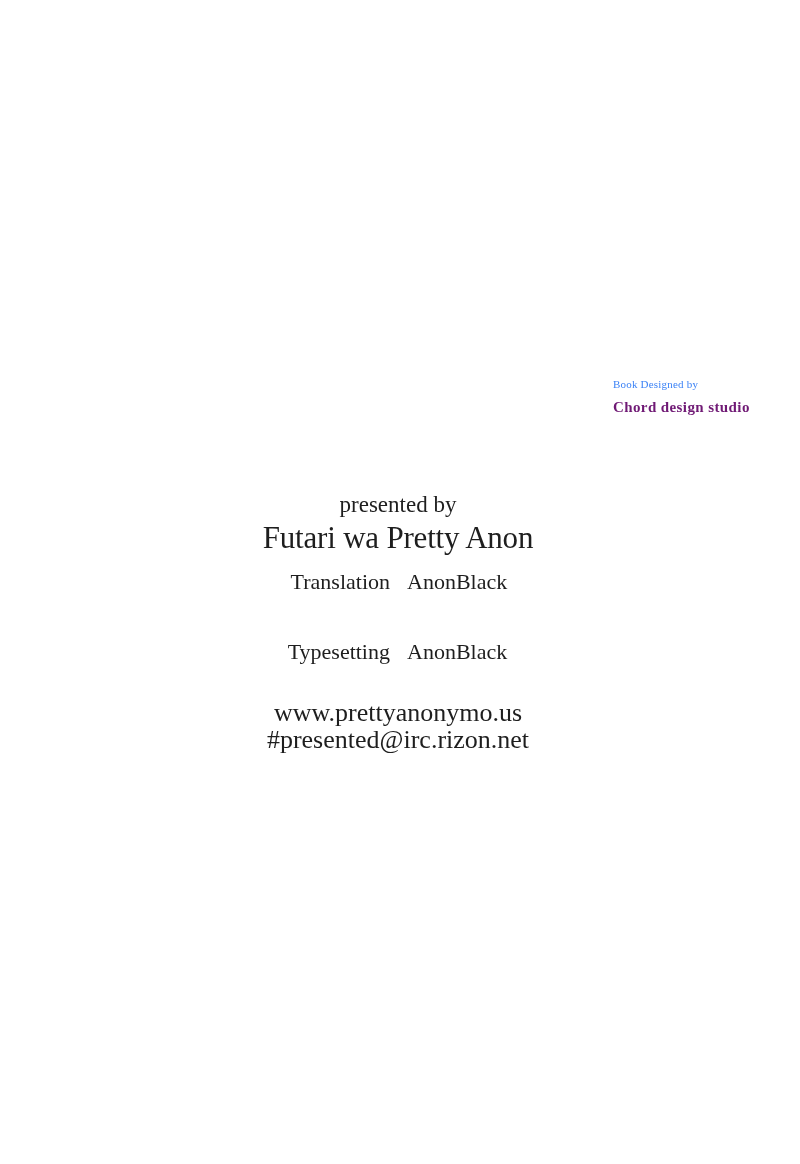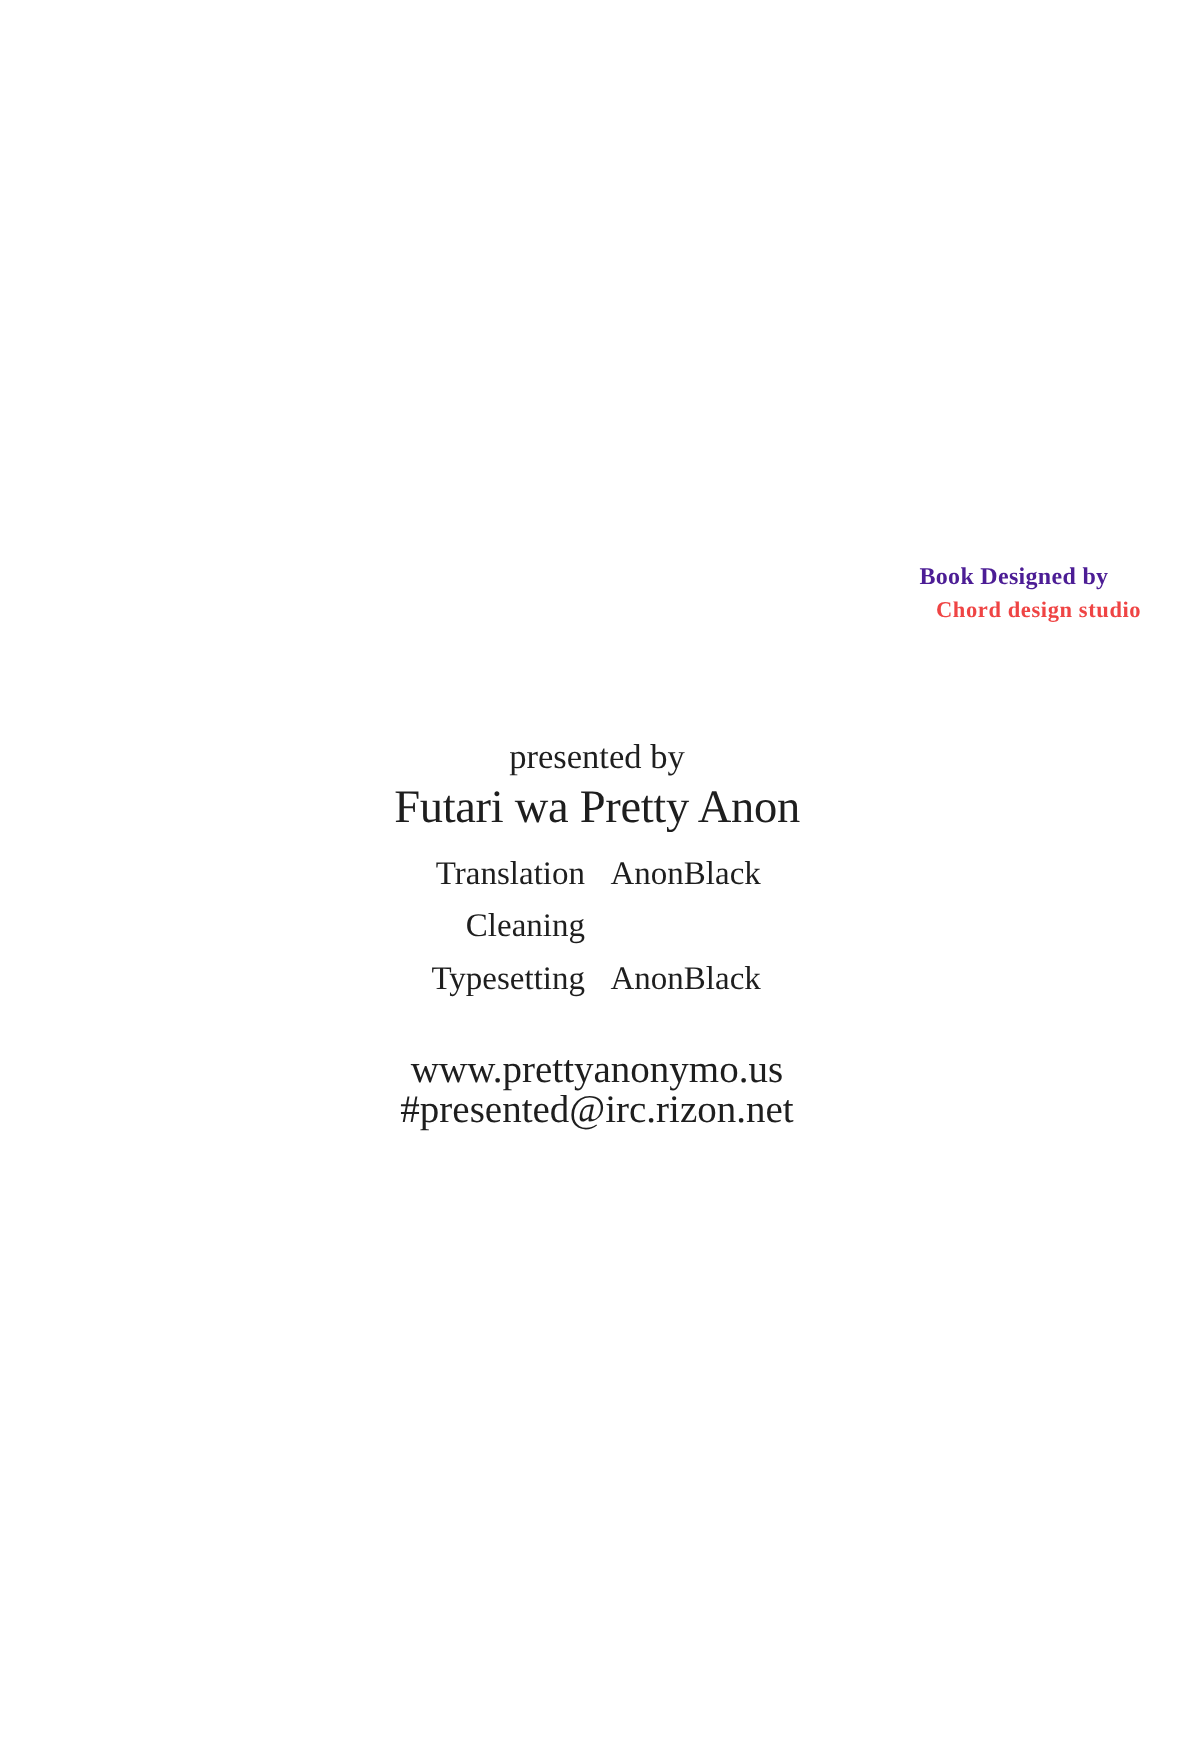--- a/index.html
+++ b/index.html
@@ -17,34 +17,33 @@
   }
 
   
   .book-design {
     position: absolute;
     left: 613px;
     top: 375px;
     text-align: left;
   }
   .bd-line1 {
-    font-size: 16px;
-    font-weight: 700;
+    font-size: 11px;
+    font-weight: 400;
     line-height: 19px;
     letter-spacing: 0.2px;
-    color: #4c1d95;
+    color: #3b82f6;
   }
   .bd-line2 {
     font-size: 15px;
     font-weight: 700;
     line-height: 21px;
     letter-spacing: 0.4px;
     margin-top: 3px;
-    color: #ef4444;
-    margin-left: 11px;
+    color: #701a75;
   }
 
   
   .presented {
     position: absolute;
     left: 0;
     top: 491px;
     width: 796px;
     text-align: center;
     font-size: 23px;
@@ -108,21 +107,20 @@
   <div class="presented">presented by</div>
 
   <div class="group-name">Futari wa Pretty Anon</div>
 
   <div class="roles">
     <div class="role-row">
       <span class="role-label">Translation</span>
       <span class="role-value">AnonBlack</span>
     </div>
     <div class="role-row">
-      <span class="role-label">Cleaning</span>
     </div>
     <div class="role-row">
       <span class="role-label">Typesetting</span>
       <span class="role-value">AnonBlack</span>
     </div>
   </div>
 
   <div class="urls">
     <div class="url-line">www.prettyanonymo.us</div>
     <div class="url-line">#presented@irc.rizon.net</div>

